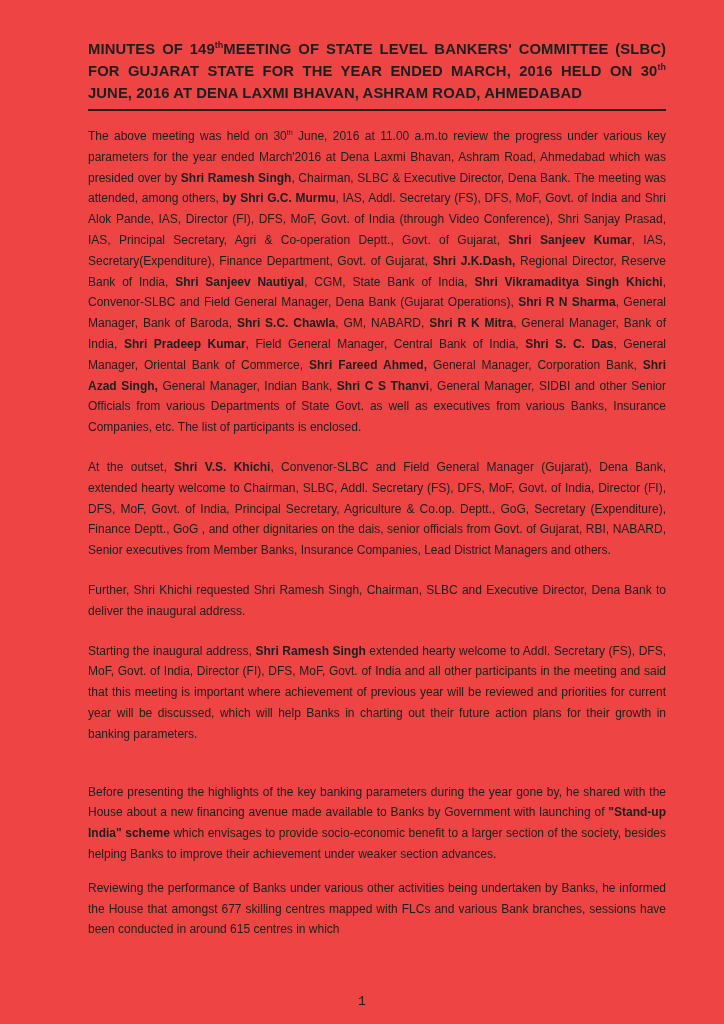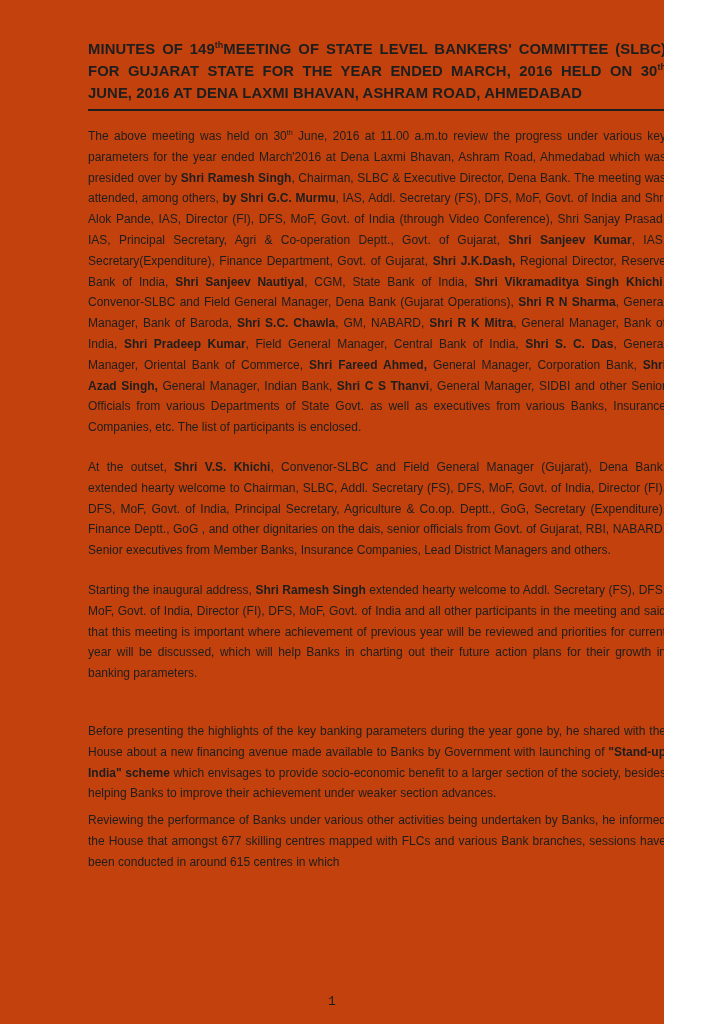--- a/index.html
+++ b/index.html
@@ -2,23 +2,23 @@
 <html><head>
 <meta charset="utf-8">
 <style>
   html, body {
     margin: 0;
     padding: 0;
     background: #ffffff;
   }
   .page {
     position: relative;
-    width: 664px;
+    width: 724px;
     height: 1024px;
-    background: #c2410c;
+    background: #ef4444;
     overflow: hidden;
     font-family: "Liberation Sans", sans-serif;
     color: #1e1e1e;
   }
   .content {
     position: absolute;
     left: 88px;
     top: 38px;
     width: 578px;
   }
@@ -32,21 +32,21 @@
     border-bottom: 2px solid #1e1e1e;
     margin-bottom: 15px;
   }
   .para {
     font-size: 12px;
     line-height: 20.8px;
     text-align: justify;
     margin: 0 0 19px 0;
   }
   .para.gap-after-lg { margin-bottom: 37px; }
-  .para.gap-after-sm { margin-bottom: 6px; }
+  .para.gap-after-sm { margin-bottom: 13px; }
   .para:last-child { margin-bottom: 0; }
   .b { font-weight: bold; }
   sup.s {
     font-size: 60%;
     vertical-align: super;
     line-height: 0;
   }
   .page-footer {
     position: absolute;
     left: 0;
@@ -66,20 +66,21 @@
 <div class="page">
   <div class="content">
 
     <header class="doc-title"><span class="b">MINUTES OF 149</span><sup class="s b">th</sup><span class="b">MEETING OF STATE LEVEL BANKERS' COMMITTEE (SLBC) FOR GUJARAT STATE FOR THE YEAR ENDED MARCH, 2016 HELD ON 30</span><sup class="s b">th</sup><span class="b"> JUNE, 2016 AT DENA LAXMI BHAVAN, ASHRAM ROAD, AHMEDABAD</span></header>
 
     <main>
       <p class="para"><span>The above meeting was held on 30</span><sup class="s">th</sup><span> June, 2016 at 11.00 a.m.to review the progress under various key parameters for the year ended March'2016 at Dena Laxmi Bhavan, Ashram Road, Ahmedabad which was presided over by </span><span class="b">Shri Ramesh Singh</span><span>, Chairman, SLBC &amp; Executive Director, Dena Bank. The meeting was attended, among others, </span><span class="b">by Shri G.C. Murmu</span><span>, IAS, Addl. Secretary (FS), DFS, MoF, Govt. of India and Shri Alok Pande, IAS, Director (FI), DFS, MoF, Govt. of India (through Video Conference), Shri Sanjay Prasad, IAS, Principal Secretary, Agri &amp; Co-operation Deptt., Govt. of Gujarat, </span><span class="b">Shri Sanjeev Kumar</span><span>, IAS, Secretary(Expenditure), Finance Department, Govt. of Gujarat, </span><span class="b">Shri J.K.Dash,</span><span> Regional Director, Reserve Bank of India, </span><span class="b">Shri Sanjeev Nautiyal</span><span>, CGM, State Bank of India, </span><span class="b">Shri Vikramaditya Singh Khichi</span><span>, Convenor-SLBC and Field General Manager, Dena Bank (Gujarat Operations), </span><span class="b">Shri R N Sharma</span><span>, General Manager, Bank of Baroda, </span><span class="b">Shri S.C. Chawla</span><span>, GM, NABARD, </span><span class="b">Shri R K Mitra</span><span>, General Manager, Bank of India, </span><span class="b">Shri Pradeep Kumar</span><span>, Field General Manager, Central Bank of India, </span><span class="b">Shri S. C. Das</span><span>, General Manager, Oriental Bank of Commerce, </span><span class="b">Shri Fareed Ahmed,</span><span> General Manager, Corporation Bank, </span><span class="b">Shri Azad Singh,</span><span> General Manager, Indian Bank, </span><span class="b">Shri C S Thanvi</span><span>, General Manager, SIDBI and other Senior Officials from various Departments of State Govt. as well as executives from  various Banks, Insurance Companies, etc. The list of participants is enclosed.</span></p>
 
       <p class="para"><span>At the outset, </span><span class="b">Shri V.S. Khichi</span><span>, Convenor-SLBC and Field General Manager (Gujarat), Dena Bank, extended hearty welcome to Chairman, SLBC, Addl. Secretary (FS), DFS, MoF, Govt. of India, Director (FI), DFS, MoF, Govt. of India, Principal Secretary, Agriculture &amp; Co.op. Deptt., GoG, Secretary (Expenditure), Finance Deptt., GoG , and other dignitaries on the dais, senior officials from Govt. of Gujarat, RBI, NABARD, Senior executives from Member Banks, Insurance Companies, Lead District Managers and others.</span></p>
 
+      <p class="para"><span>Further, Shri Khichi requested Shri Ramesh Singh, Chairman, SLBC and Executive Director, Dena Bank to deliver the inaugural address.</span></p>
 
       <p class="para gap-after-lg"><span>Starting the inaugural address, </span><span class="b">Shri Ramesh Singh</span><span> extended hearty welcome to Addl. Secretary (FS), DFS, MoF, Govt. of India, Director (FI), DFS, MoF, Govt. of India and all other participants in the meeting and said that this meeting is important where achievement of previous year will be reviewed and priorities for current year will be discussed, which will help Banks in charting out their future action plans for their growth in banking parameters.</span></p>
 
       <p class="para gap-after-sm"><span>Before presenting the highlights of the key banking parameters during the year gone by, he shared with the House about a new financing avenue made available to Banks by Government with launching of </span><span class="b">"Stand-up India" scheme</span><span> which envisages to provide socio-economic benefit to a larger section of the society, besides helping Banks to improve their achievement under weaker section advances.</span></p>
 
       <p class="para"><span>Reviewing the performance of Banks under various other activities being undertaken by Banks, he informed the House that amongst 677 skilling centres mapped with FLCs and various Bank branches, sessions have been conducted in around 615 centres in which</span></p>
     </main>
 
   </div>
 

